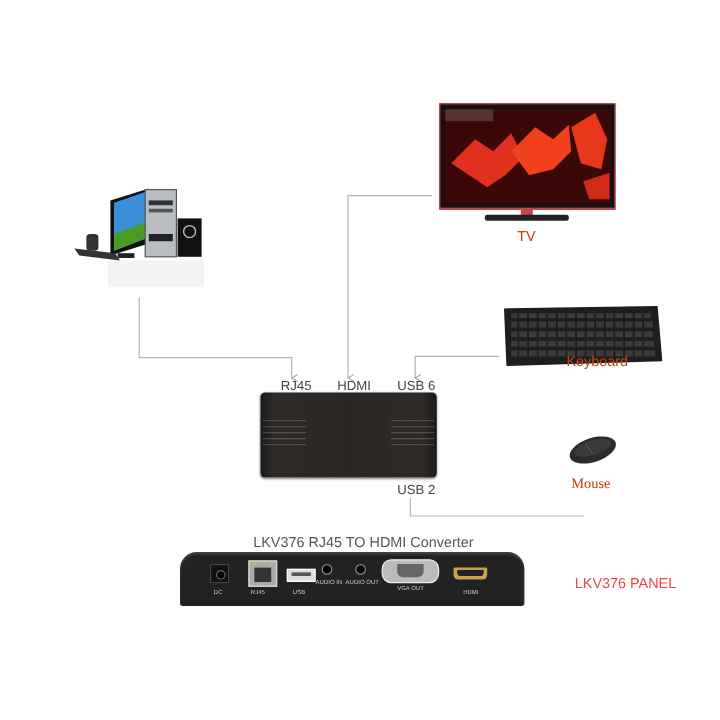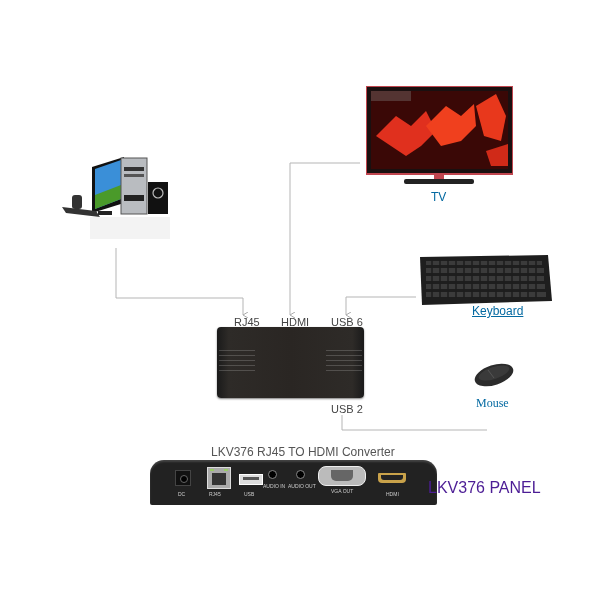--- a/index.html
+++ b/index.html
@@ -1,19 +1,19 @@
 <!DOCTYPE html>
 <html><head>
 <meta charset="utf-8">
 <style>
   html,body{margin:0;padding:0;background:#ffffff;}
   body{width:600px;height:600px;position:relative;overflow:hidden;font-family:"Liberation Sans",sans-serif;color:#555;}
   .abs{position:absolute;}
   .lbl{position:absolute;font-size:11px;color:#444;white-space:nowrap;}
-  .devlbl{position:absolute;font-size:12px;color:#0369a1;white-space:nowrap;}
+  .devlbl{position:absolute;font-size:12px;color:#c2410c;white-space:nowrap;}
   svg{position:absolute;left:0;top:0;}
   .box{position:absolute;left:217px;top:327px;width:147px;height:71px;border-radius:4px;
        background:linear-gradient(90deg,#1a1a1a 0%,#2e2b28 8%,#2a2623 50%,#2e2b28 92%,#1a1a1a 100%);
        box-shadow:0 1px 2px rgba(0,0,0,.5);}
   .box .ribs{position:absolute;top:23px;width:36px;height:24px;}
   .box .ribs i{display:block;height:1px;background:rgba(255,255,255,.18);margin-bottom:4px;}
   .box .ribs.l{left:2px;} .box .ribs.r{right:2px;}
   .panel{position:absolute;left:150px;top:460px;width:287px;height:45px;background:#222;border-radius:14px 14px 2px 2px;
          box-shadow:inset 0 2px 2px rgba(255,255,255,.15);}
   .port{position:absolute;}
@@ -98,21 +98,21 @@
         <line x1="68" y1="5" x2="68" y2="43"></line>
       <line x1="76" y1="5" x2="76" y2="43"></line>
         <line x1="84" y1="5" x2="84" y2="43"></line>
       <line x1="92" y1="5" x2="92" y2="43"></line>
         <line x1="100" y1="5" x2="100" y2="43"></line>
       <line x1="108" y1="5" x2="108" y2="43"></line>
         <line x1="116" y1="5" x2="116" y2="43"></line>
     </g>
   </svg>
 </div>
-<div class="devlbl" style="left:472px;top:304px;text-decoration:underline;">Keyboard</div>
+<div class="devlbl" style="left:472px;top:294px;">Keyboard</div>
 
 <div class="abs" style="left:472px;top:362px;width:44px;height:28px;">
   <svg width="44" height="28" viewBox="0 0 44 28">
     <ellipse cx="22" cy="13" rx="20" ry="10" transform="rotate(-18 22 13)" fill="#2b2b2b"></ellipse>
     <ellipse cx="22" cy="11" rx="16" ry="6" transform="rotate(-18 22 11)" fill="#3a3a3a"></ellipse>
     <line x1="16" y1="8" x2="22" y2="16" stroke="#555" stroke-width="1"></line>
   </svg>
 </div>
 <div class="devlbl" style="left:476px;top:396px;font-family:Liberation Serif, serif;">Mouse</div>
 
@@ -169,13 +169,13 @@
     <div style="position:absolute;left:12px;top:3px;width:22px;height:11px;background:#666;border-radius:0 0 5px 5px;"></div>
   </div>
   <div class="plbl" style="left:181px;top:28px;">VGA OUT</div>
 
   <div class="port" style="left:228px;top:13px;width:28px;height:10px;background:#c9a24a;border-radius:1px 1px 4px 4px;">
     <div style="position:absolute;left:3px;top:2px;width:22px;height:5px;background:#222;border-radius:0 0 3px 3px;"></div>
   </div>
   <div class="plbl" style="left:236px;top:31px;">HDMI</div>
 </div>
 
-<div class="lbl" style="left:428px;top:479px;font-size:16px;color:#4c1d95;">LKV376 PANEL</div>
+<div class="lbl" style="left:479px;top:479px;font-size:12px;color:#ef4444;">LKV376 PANEL</div>
 
 </body></html>

